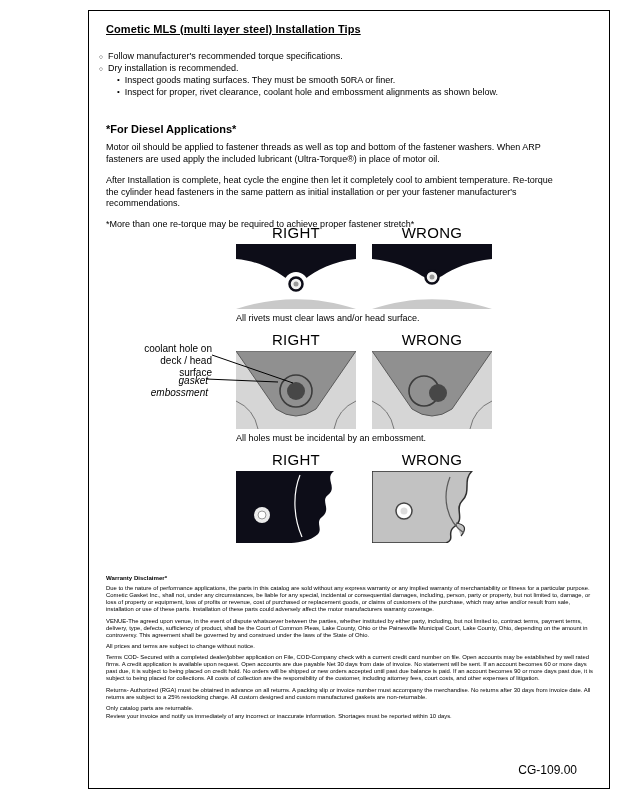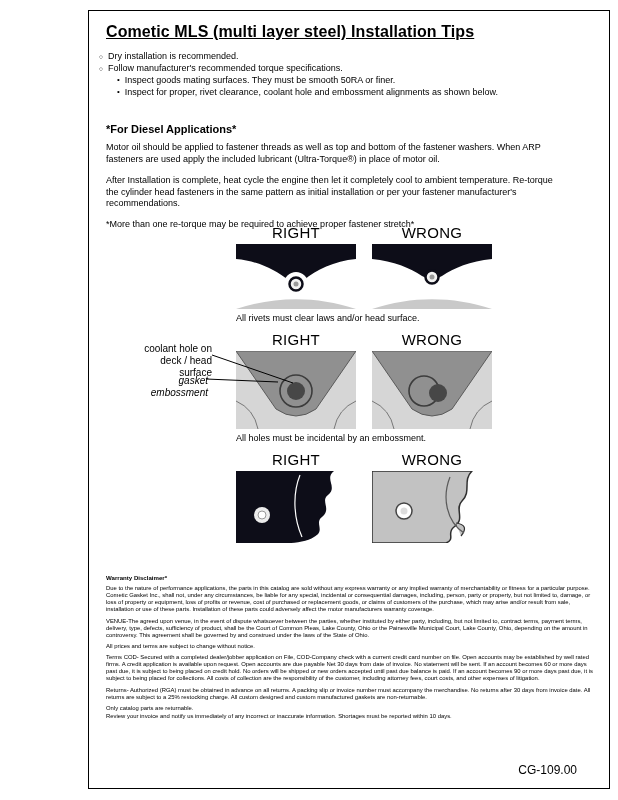--- a/index.html
+++ b/index.html
@@ -7,21 +7,21 @@
     width:618px; height:800px; background:#ffffff; position:relative;
     font-family:"Liberation Sans", sans-serif; color:#000;
     -webkit-font-smoothing:antialiased;
   }
   .frame {
     position:absolute; left:88px; top:10px; width:522px; height:779px;
     border:1px solid #000; box-sizing:border-box; background:#fff;
   }
   .title {
     position:absolute; left:17px; top:12px;
-    font-size:16px; font-weight:bold; text-decoration:underline;
+    font-size:11px; font-weight:bold; text-decoration:underline;
     letter-spacing:0.1px;
   }
   .bullets { position:absolute; left:10px; top:38px; font-size:9px; }
   .b1 { display:flex; margin:2px 0; }
   .b1 .mk { font-size:6.5px; margin:1.5px 5px 0 0; }
   .b2 { display:flex; margin:2px 0 2px 18px; }
   .b2 .mk { font-size:8px; margin:0 5px 0 0; }
 
   .diesel-heading { position:absolute; left:17px; top:112px; font-size:11px; font-weight:bold; }
   .para { position:absolute; left:17px; width:454px; font-size:9px; line-height:1.3; }
@@ -54,25 +54,25 @@
 </head>
 <body>
 
 <div class="frame">
 
   <div class="title">Cometic MLS (multi layer steel) Installation Tips</div>
 
   <div class="bullets">
     <div class="b1">
       <span class="mk">○</span>
-      <span>Dry installation is recommended.</span>
+      <span>Follow manufacturer's recommended torque specifications.</span>
     </div>
     <div class="b1">
       <span class="mk">○</span>
-      <span>Follow manufacturer's recommended torque specifications.</span>
+      <span>Dry installation is recommended.</span>
     </div>
     <div class="b2">
       <span class="mk">•</span>
       <span>Inspect goods mating surfaces.  They must be smooth 50RA or finer.</span>
     </div>
     <div class="b2">
       <span class="mk">•</span>
       <span>Inspect for proper, rivet clearance, coolant hole and embossment alignments as shown below.</span>
     </div>
   </div>

